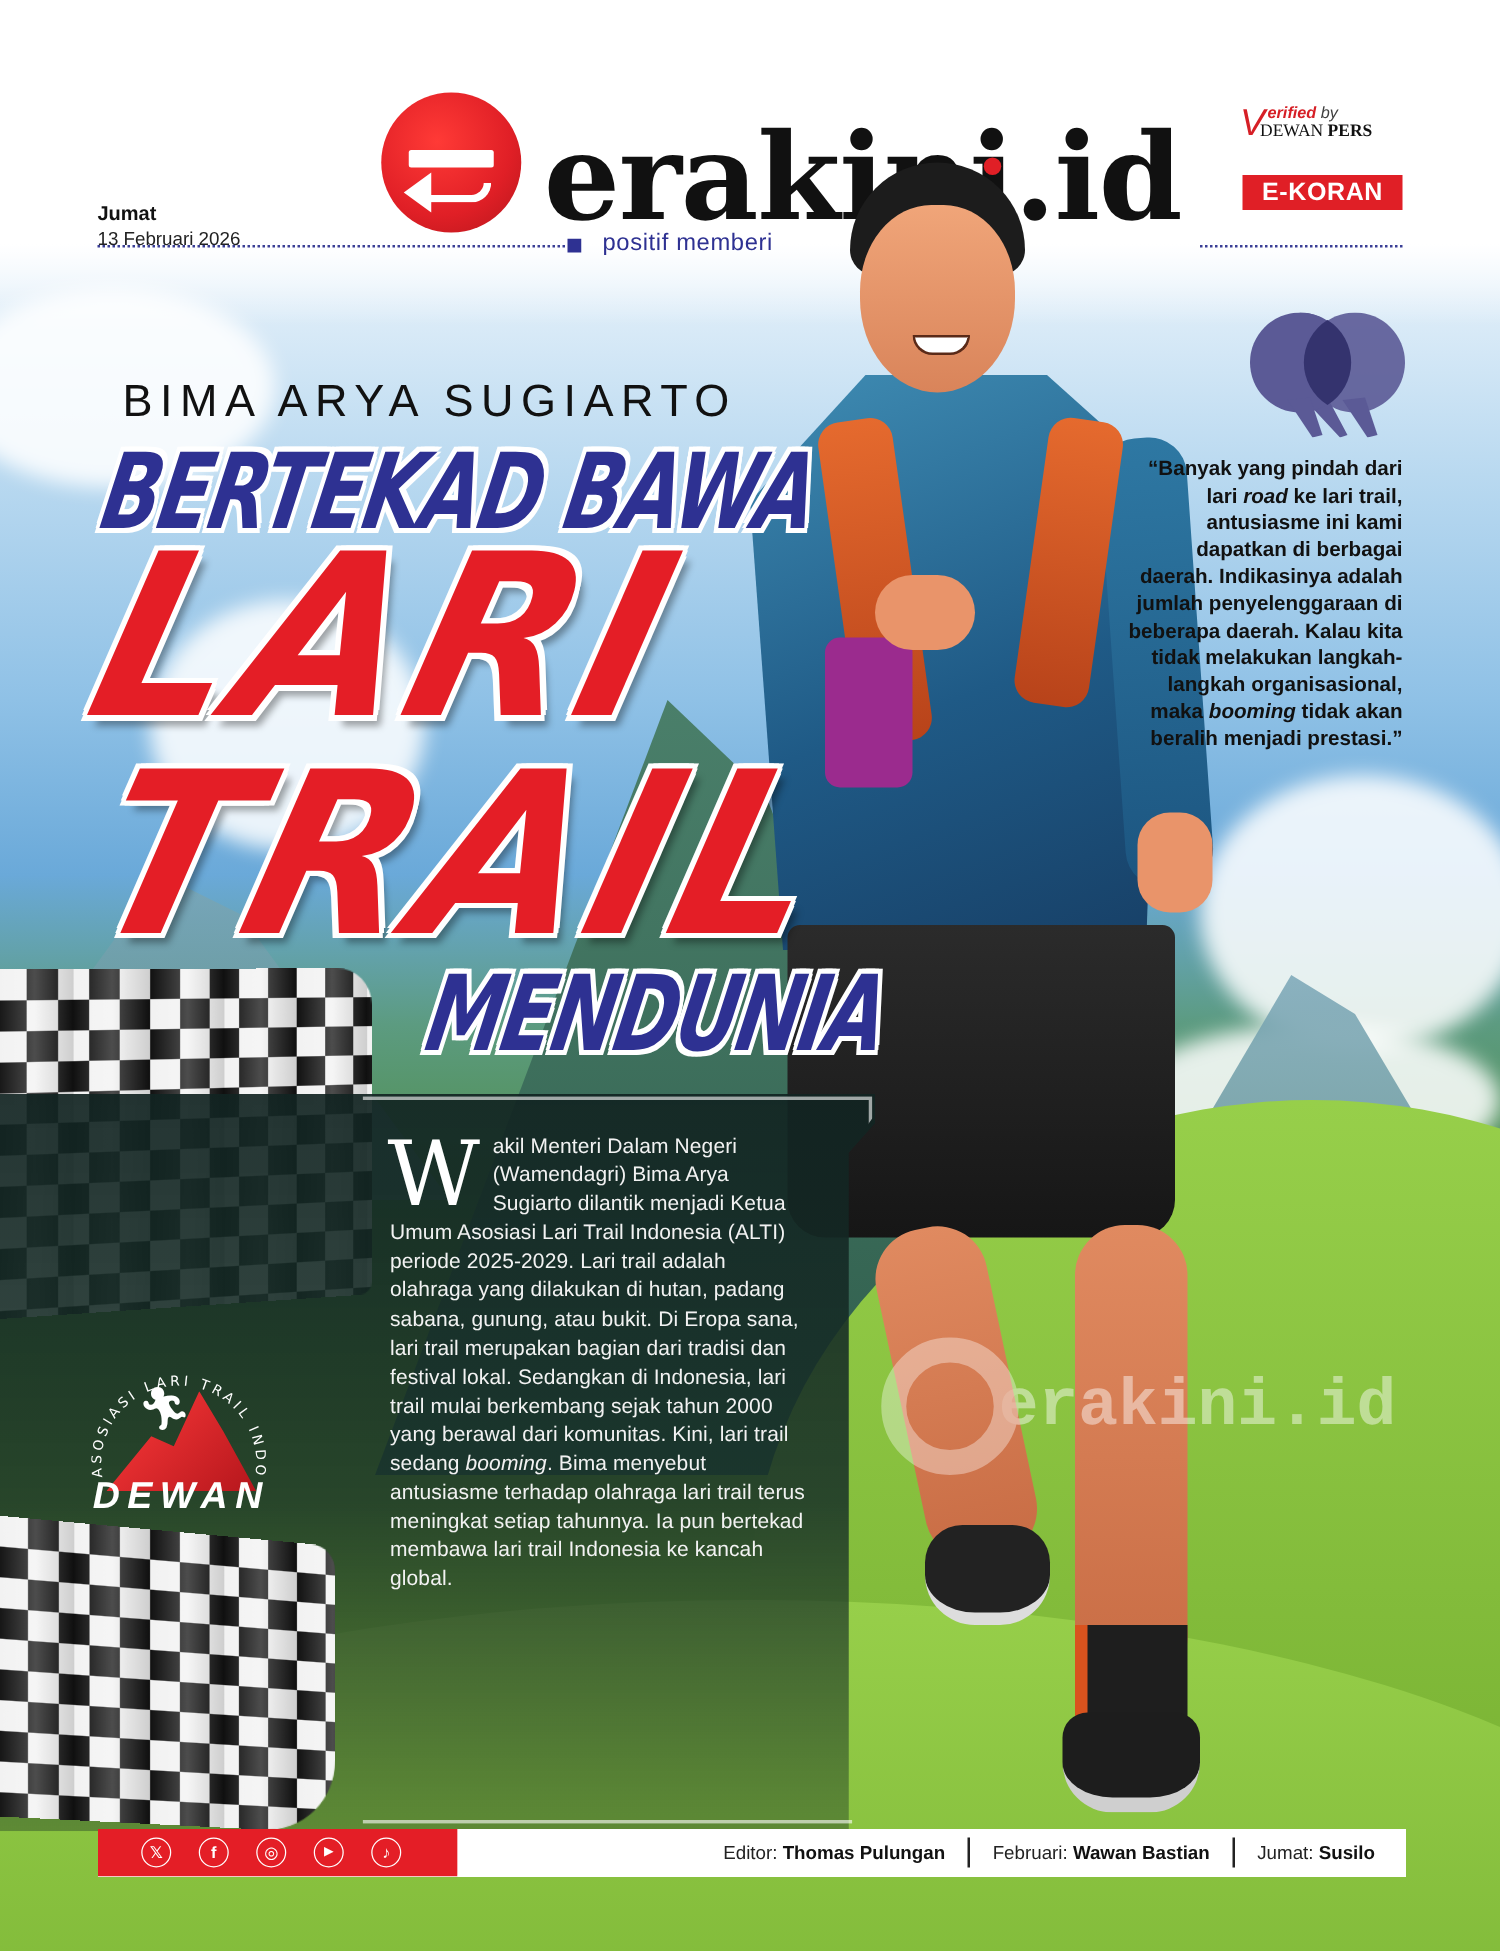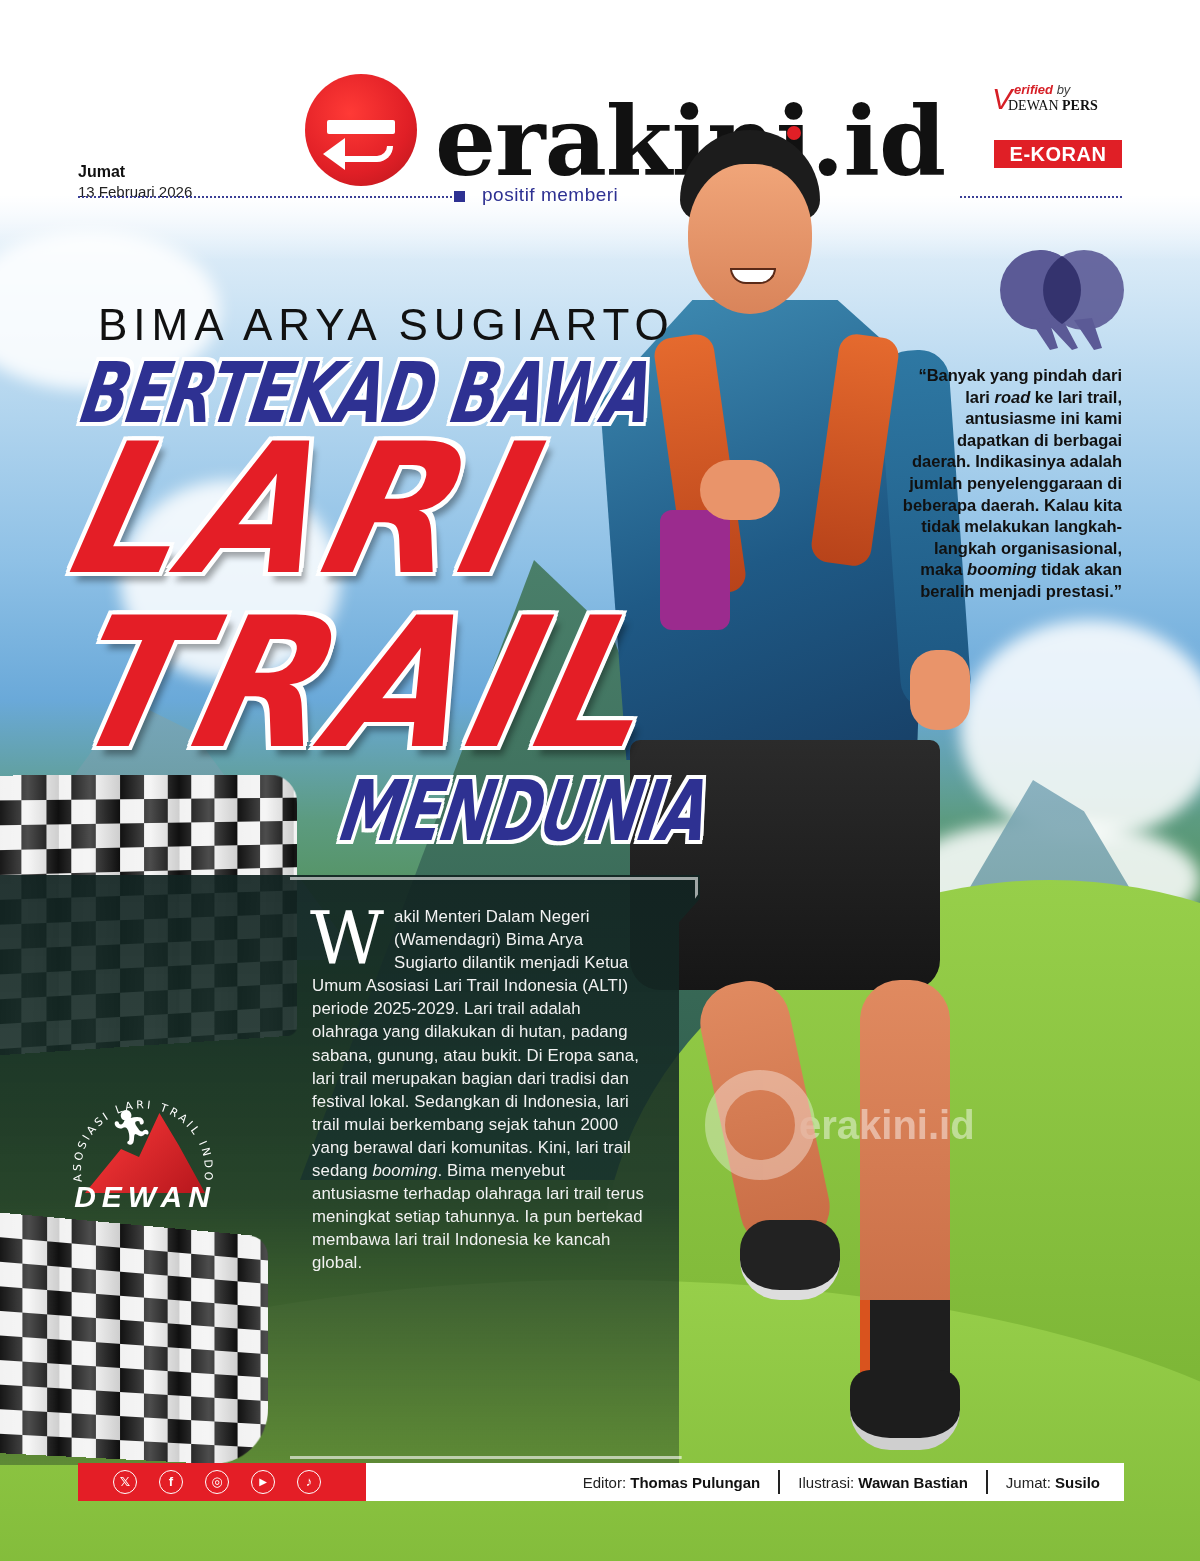--- a/index.html
+++ b/index.html
@@ -58,21 +58,21 @@
     .verified .top .by { color: #404040; font-weight: normal; }
     .verified .bottom { position: absolute; left: 16px; top: 16px; font-family: "Liberation Serif", serif; font-size: 14px; color: #111; white-space: nowrap; }
     .verified .bottom b { font-weight: bold; }
 
     .ekoran {
       position: absolute; left: 994px; top: 140px; width: 128px; height: 28px; background: #e01f26;
       color: #fff; font-weight: bold; font-size: 20px; text-align: center; line-height: 28px; letter-spacing: 0.5px;
     }
 
     
-    .kicker { position: absolute; left: 98px; top: 300px; font-size: 44px; letter-spacing: 6px; color: #111; font-weight: normal; }
+    .kicker { position: absolute; left: 98px; top: 300px; font-size: 36px; letter-spacing: 6px; color: #111; font-weight: normal; }
     .headline-blue {
       position: absolute; font-family: "DejaVu Sans", sans-serif; font-weight: bold; font-style: italic;
       color: #2e3192; transform: skewX(-10deg) scaleY(1.35); transform-origin: left top;
       text-shadow: 3px 0 0 #fff, -3px 0 0 #fff, 0 3px 0 #fff, 0 -3px 0 #fff, 3px 3px 0 #fff, -3px -3px 0 #fff, 3px -3px 0 #fff, -3px 3px 0 #fff;
       letter-spacing: -2px; white-space: nowrap;
     }
     .hl-bertekad { left: 92px; top: 344px; font-size: 62px; }
     .hl-mendunia { left: 352px; top: 762px; font-size: 62px; }
     .headline-red {
       position: absolute; font-family: "DejaVu Sans", sans-serif; font-weight: bold; font-style: italic;
@@ -152,21 +152,21 @@
     
     .alti { position: absolute; left: 55px; top: 1068px; width: 180px; height: 150px; }
     .alti-ring { position: absolute; left: 18px; top: 8px; width: 140px; height: 120px; }
     .alti-mtn { position: absolute; left: 30px; top: 45px; width: 120px; height: 80px; background: linear-gradient(135deg, #ff3b3b, #b5161c); clip-path: polygon(0 100%, 30% 45%, 45% 55%, 62% 0, 78% 40%, 100% 100%); }
     .alti-runner { position: absolute; left: 55px; top: 42px; font-size: 34px; color: #fff; line-height: 1; }
     .alti-name { position: absolute; left: 0; top: 112px; width: 180px; text-align: center; color: #fff; font-weight: bold; font-style: italic; font-size: 30px; letter-spacing: 6px; }
 
     
     .watermark { position: absolute; left: 705px; top: 1070px; display: flex; align-items: center; opacity: 0.45; }
     .wm-circle { width: 110px; height: 110px; border-radius: 50%; border: 20px solid rgba(255,255,255,0.8); }
-    .wm-text { font-family: Liberation Sans, sans-serif; font-weight: bold; font-size: 40px; color: #fff; margin-left: -16px; }
+    .wm-text { font-family: Liberation Mono, monospace; font-weight: bold; font-size: 53px; color: #fff; margin-left: -16px; }
 
     
     .social-bar { position: absolute; left: 78px; top: 1463px; width: 288px; height: 38px; background: #e41e26; display: flex; align-items: center; padding-left: 35px; gap: 22px; }
     .social-icon { width: 24px; height: 24px; border: 1.6px solid #fff; border-radius: 50%; color: #fff; font-size: 13px; line-height: 21px; text-align: center; font-weight: bold; }
     .credits { position: absolute; left: 366px; top: 1463px; width: 758px; height: 38px; background: #fff; display: flex; align-items: center; justify-content: flex-end; padding-right: 24px; font-size: 15px; color: #222; }
     .credit { white-space: nowrap; text-align: center; }
     .credit b { font-weight: bold; color: #111; }
     .sep { width: 2px; height: 24px; background: #222; margin: 0 18px; }
   </style>
 </head>
@@ -290,16 +290,16 @@
 <div class="social-bar">
   <div class="social-icon">𝕏</div>
   <div class="social-icon">f</div>
   <div class="social-icon">◎</div>
   <div class="social-icon" style="font-size:10px;">▶</div>
   <div class="social-icon">♪</div>
 </div>
 <div class="credits">
   <span class="credit"><span>Editor:</span> <b>Thomas Pulungan</b></span>
   <span class="sep"></span>
-  <span class="credit"><span>Ilustrasi:</span> <b>Wawan Bastian</b></span>
+  <span class="credit"><span>Februari:</span> <b>Wawan Bastian</b></span>
   <span class="sep"></span>
   <span class="credit"><span>Jumat:</span> <b>Susilo</b></span>
 </div>
 
 </body></html>

